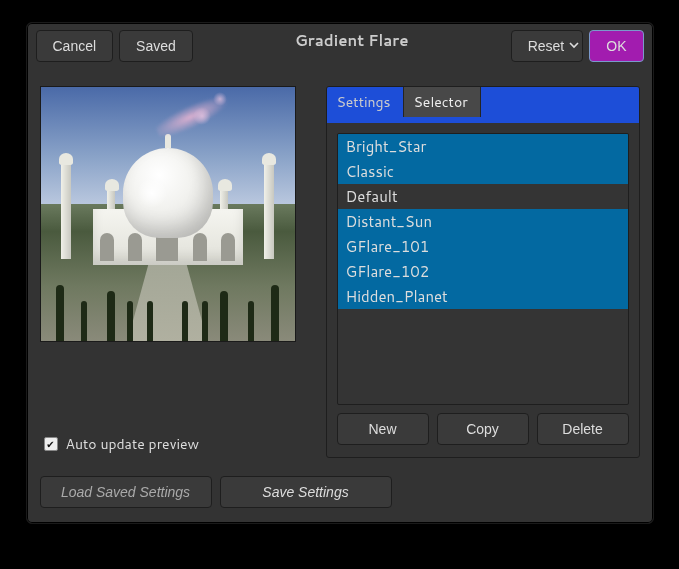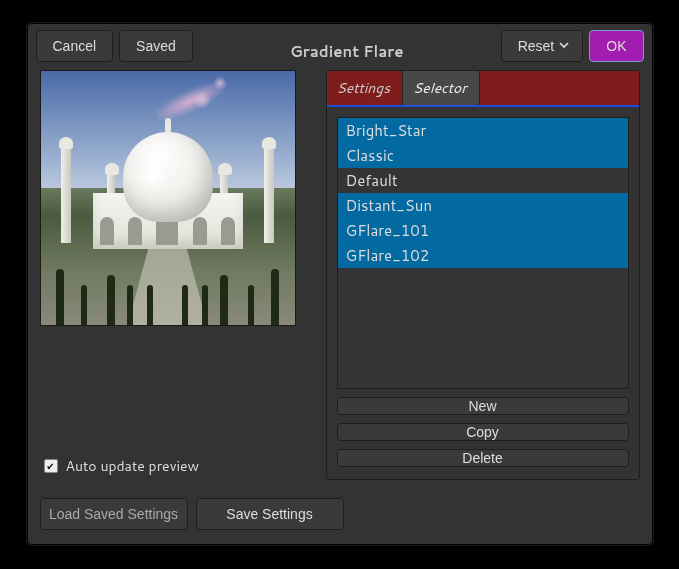--- a/index.html
+++ b/index.html
@@ -18,22 +18,23 @@
   .dialog {
     width: 628px;
     background: #333;
     border: 1px solid #1a1a1a;
     border-radius: 6px;
     padding: 7px;
     box-shadow: 0 0 0 1px #000 inset;
   }
   .header {
     display: flex;
-    align-items: flex-end;
+    align-items: flex-start;
     gap: 6px;
+    margin-bottom: 16px;
     padding: 0 2px;
   }
   .btn {
     background: #3a3a3a;
     border: 1px solid #1e1e1e;
     border-radius: 4px;
     color: #ddd;
     font-size: 14px;
     height: 32px;
     padding: 0 16px;
@@ -47,21 +48,21 @@
     flex: 1;
     text-align: center;
     font-size: 15px;
     font-weight: 600;
     color: #ccc;
   }
   .btn.ok {
     border: 1px solid #7a9acb;
     background: #a21caf;
   }
-  .reset-btn { padding: 0 12px 0 16px; }
+  .reset-btn { padding: 0 2px 0 16px; }
   .chev { margin-left: 4px; }
   .content {
     display: flex;
     gap: 14px;
     padding: 8px 6px 4px 6px;
   }
   .left-col {
     width: 272px;
     display: flex;
     flex-direction: column;
@@ -214,24 +215,23 @@
     border: 1px solid #1e1e1e;
     border-radius: 3px;
     background: #333;
     padding: 0;
     display: flex;
     flex-direction: column;
     overflow: hidden;
   }
   .tabs {
     display: flex;
-    background: #7f1d1d;
-    border-bottom: 2px solid #1d4ed8;
+    background: #1d4ed8;
+    border-bottom: 6px solid #1d4ed8;
     height: 36px;
-    font-style: italic;
   }
   .tab {
     padding: 0 12px 0 10px;
     display: flex;
     align-items: center;
     cursor: pointer;
     color: #ccc;
     font-size: 14px;
     border-right: 1px solid #242424;
   }
@@ -254,30 +254,29 @@
     color: #ddd;
     font-size: 15px;
     line-height: 17px;
     cursor: pointer;
   }
   .list-item.sel { background: #0369a1; padding-left: 8px; }
   .btn-row {
     display: flex;
     gap: 8px;
     padding: 0 10px 12px 10px;
-    flex-direction: column;
   }
   .btn-row .btn { flex: 1; padding: 0; height: 32px; }
 
   .footer {
     display: flex;
     gap: 8px;
     padding: 14px 6px 8px 6px;
   }
-  .footer .btn { width: 148px; }
+  .footer .btn { width: 172px; font-style: italic; }
   .footer .btn:first-child { background:#3a3a3a; color:#aaa; }
 </style>
 </head>
 <body>
 
 <div class="dialog">
 
   <div class="header">
     <button class="btn">Cancel</button>
     <button class="btn">Saved</button>
@@ -343,20 +342,21 @@
         <div class="tab">Settings</div>
         <div class="tab active">Selector</div>
       </div>
       <div class="list-area" id="selector-list">
           <div class="list-item sel">Bright_Star</div>
           <div class="list-item sel">Classic</div>
           <div class="list-item">Default</div>
           <div class="list-item sel">Distant_Sun</div>
           <div class="list-item sel">GFlare_101</div>
           <div class="list-item sel">GFlare_102</div>
+          <div class="list-item sel">Hidden_Planet</div>
         </div>
       <div class="btn-row">
         <button class="btn">New</button>
         <button class="btn">Copy</button>
         <button class="btn">Delete</button>
       </div>
     </div>
 
   </div>
 

